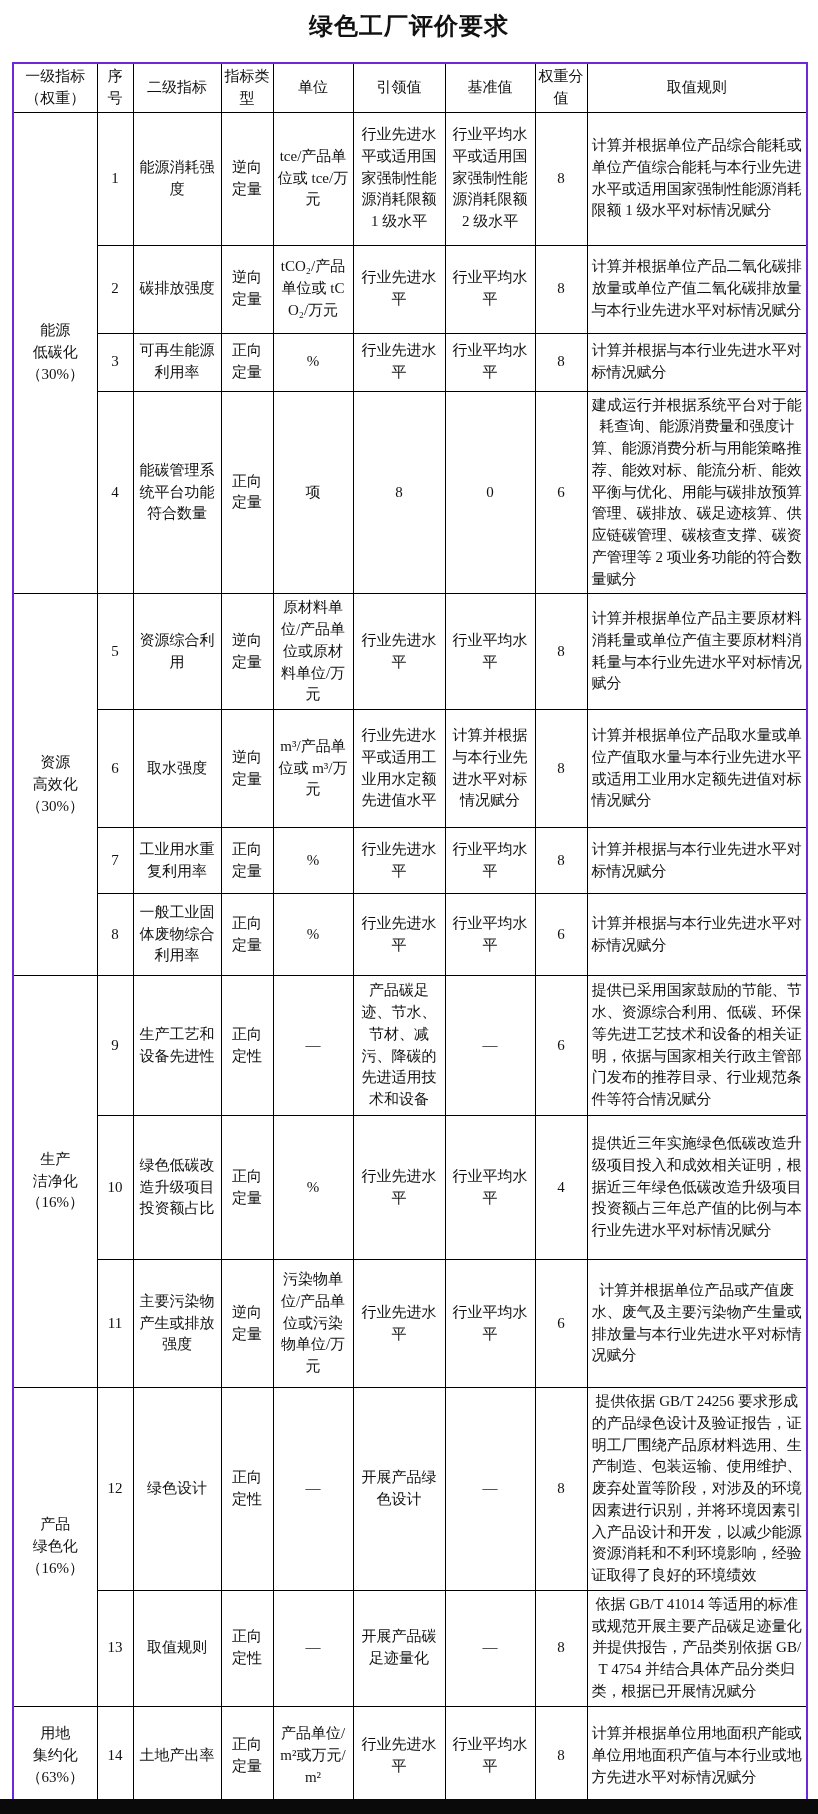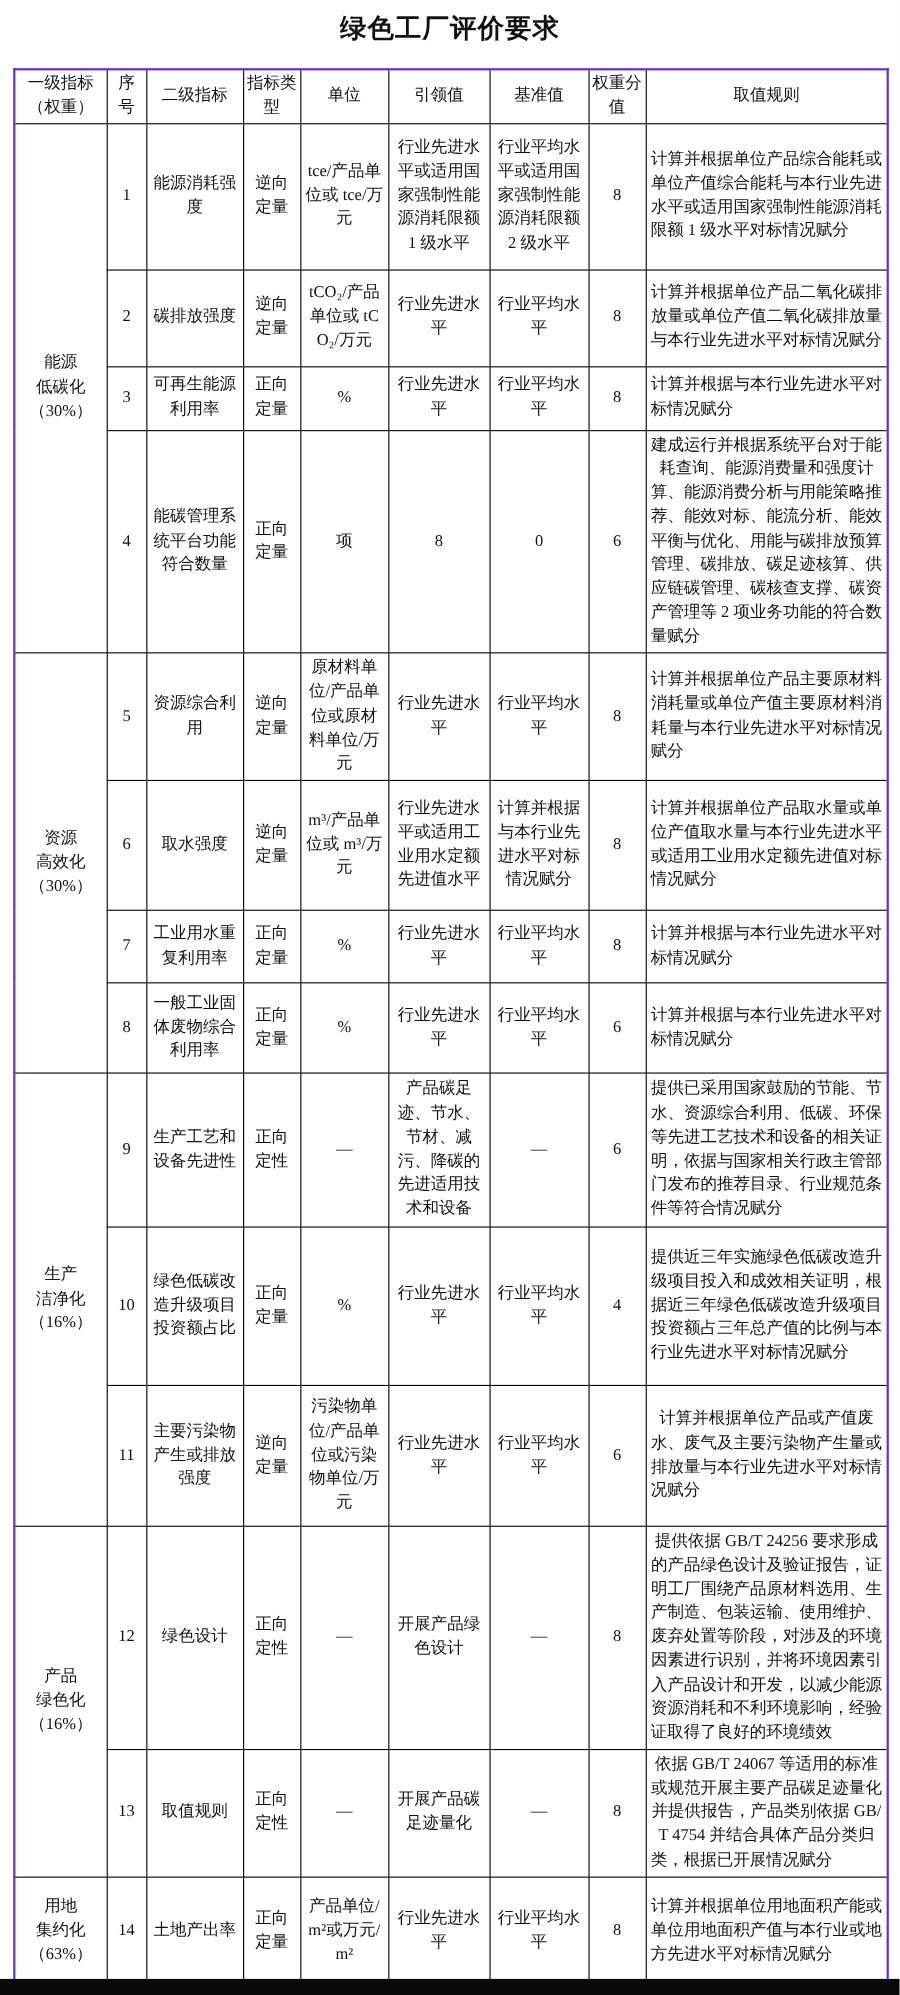--- a/index.html
+++ b/index.html
@@ -222,21 +222,21 @@
         <td class="rule">提供依据 GB/T 24256 要求形成的产品绿色设计及验证报告，证明工厂围绕产品原材料选用、生产制造、包装运输、使用维护、废弃处置等阶段，对涉及的环境因素进行识别，并将环境因素引入产品设计和开发，以减少能源资源消耗和不利环境影响，经验证取得了良好的环境绩效</td>
       </tr>
       <tr style="height:112px">
         <td>13</td>
         <td>取值规则</td>
         <td>正向定性</td>
         <td>—</td>
         <td>开展产品碳足迹量化</td>
         <td>—</td>
         <td>8</td>
-        <td class="rule">依据 GB/T 24067 等适用的标准或规范开展主要产品碳足迹量化并提供报告，产品类别依据 GB/T 4754 并结合具体产品分类归类，根据已开展情况赋分</td>
+        <td class="rule">依据 GB/T 41014 等适用的标准或规范开展主要产品碳足迹量化并提供报告，产品类别依据 GB/T 4754 并结合具体产品分类归类，根据已开展情况赋分</td>
       </tr>
       <tr style="height:100px">
         <td class="group">用地
 集约化
 （63%）</td>
         <td>14</td>
         <td>土地产出率</td>
         <td>正向定量</td>
         <td>产品单位/m²或万元/m²</td>
         <td>行业先进水平</td>

